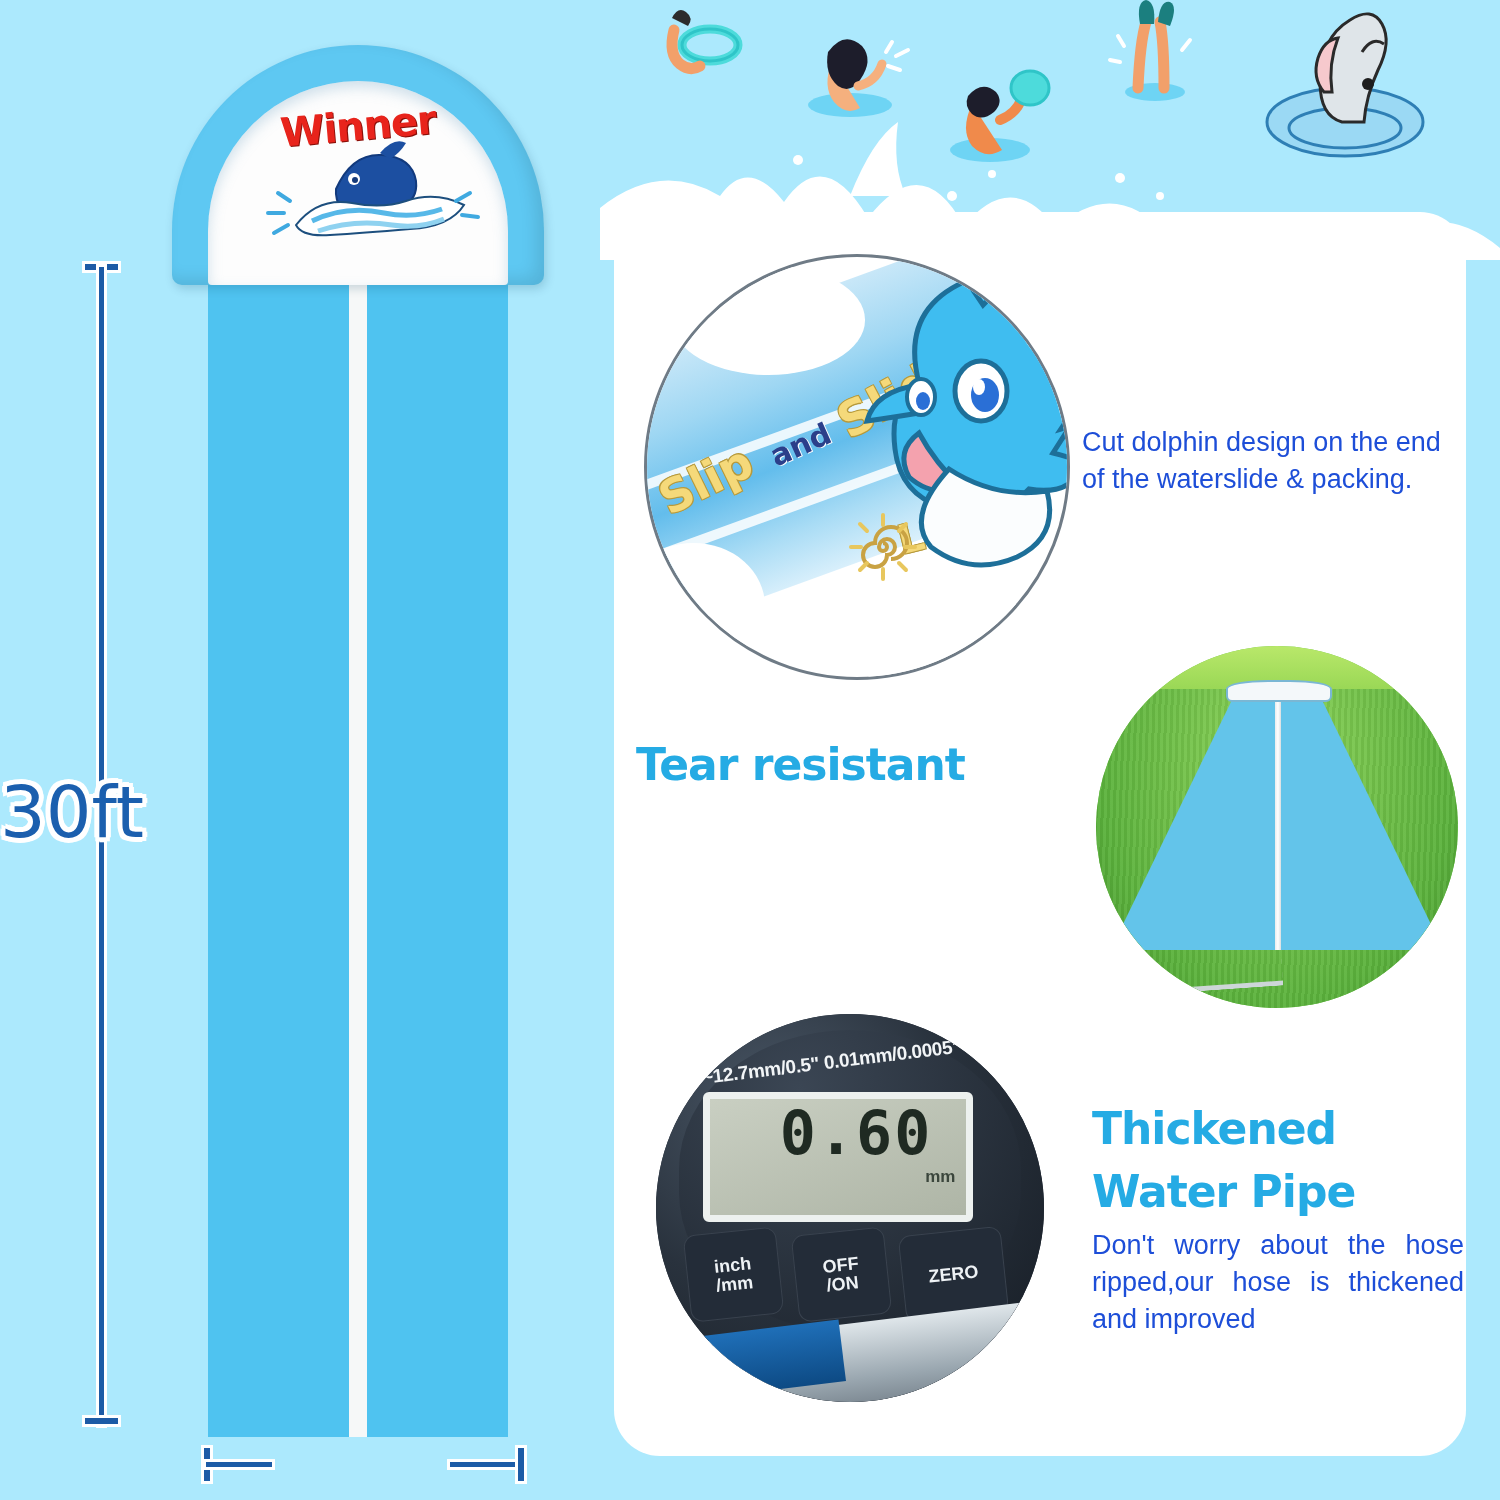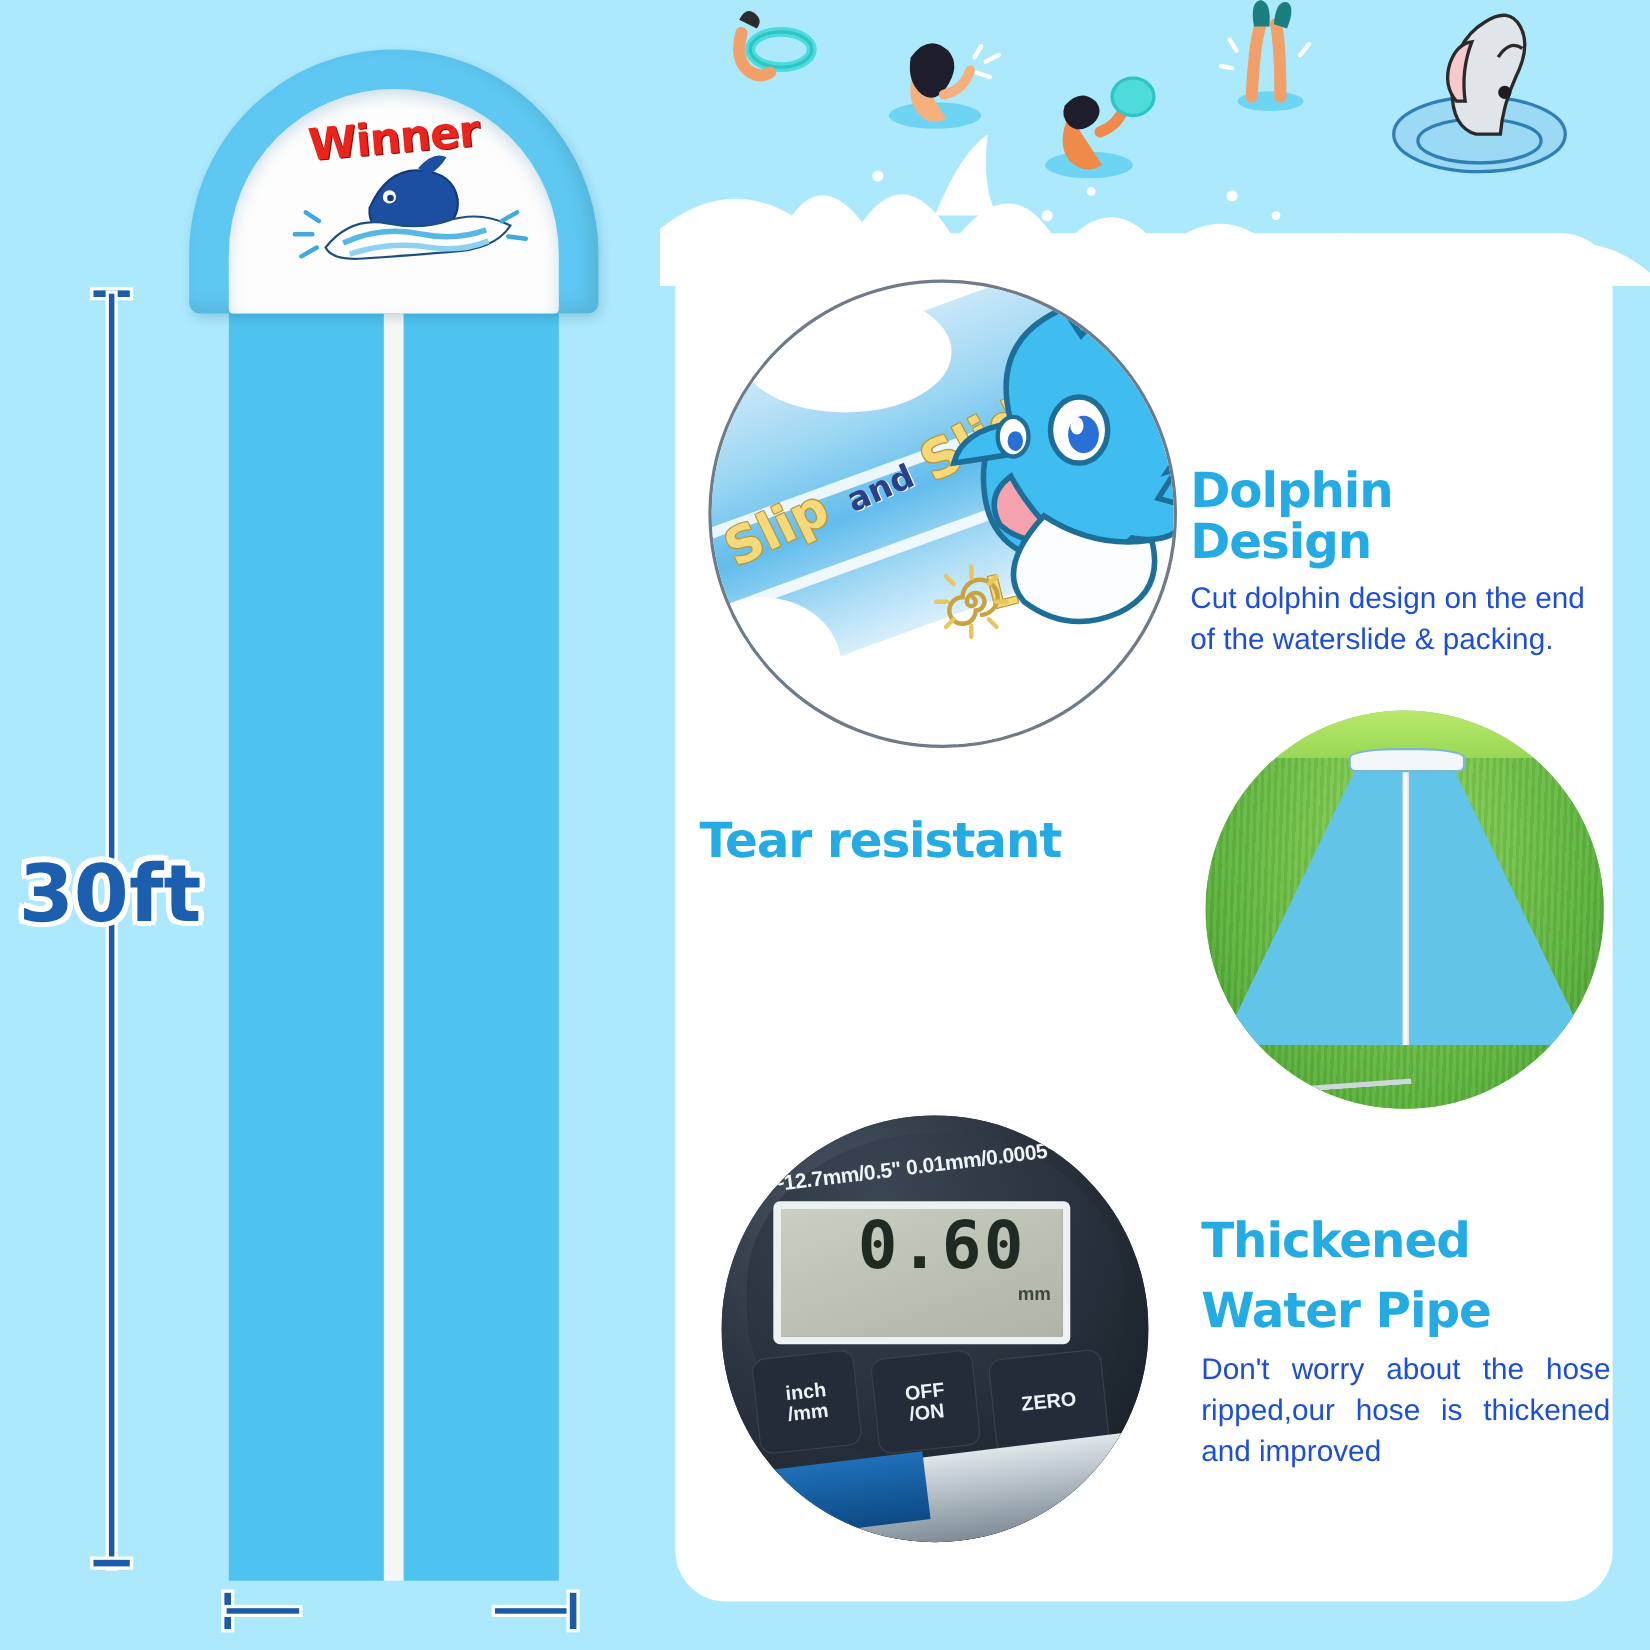--- a/index.html
+++ b/index.html
@@ -36,22 +36,22 @@
     text-shadow:1px 1px 0 #8a0f08;}
 
   
   .dimcol{position:absolute;left:84px;top:255px;width:34px;height:1180px;}
   .vline{position:absolute;left:15px;top:12px;width:5px;height:1158px;background:#1c5ba6;
     box-shadow:0 0 0 3px #ffffff;}
   .vcap{position:absolute;left:1px;width:33px;height:6px;background:#1c5ba6;
     box-shadow:0 0 0 3px #ffffff;}
   .vcap.top{top:9px;}
   .vcap.bot{top:1163px;}
-  .label30{position:absolute;left:0px;top:770px;width:200px;text-align:center;
-    font-family:"DejaVu Sans",sans-serif;font-weight:bold;font-size:72px;color:#1b5fae;
+  .label30{position:absolute;left:0px;top:770px;width:200px;text-align:left;
+    font-family:"DejaVu Sans",sans-serif;font-weight:normal;font-size:72px;color:#1b5fae;
     -webkit-text-stroke:0px;
     text-shadow:
       -4px -4px 0 #fff, 4px -4px 0 #fff, -4px 4px 0 #fff, 4px 4px 0 #fff,
       -5px 0 0 #fff, 5px 0 0 #fff, 0 -5px 0 #fff, 0 5px 0 #fff;}
 
   .dimrow{position:absolute;left:180px;top:1418px;width:380px;height:76px;}
   .hline{position:absolute;top:44px;height:5px;background:#1c5ba6;box-shadow:0 0 0 3px #fff;}
   .hline.l{left:26px;width:66px;}
   .hline.r{left:270px;width:70px;}
   .hcap{position:absolute;width:6px;height:33px;background:#1c5ba6;box-shadow:0 0 0 3px #fff;}
@@ -290,21 +290,20 @@
         <path d="M150 206 q46 30 98 22 q12 46 -30 66 q-46 20 -86 -10 q-26 -30 18 -78z" fill="#fbfdfe" stroke="#1d6f99" stroke-width="5"></path>
         <ellipse cx="182" cy="128" rx="26" ry="30" fill="#ffffff" stroke="#1d6f99" stroke-width="5"></ellipse>
         <ellipse cx="186" cy="132" rx="14" ry="17" fill="#2a6fd6"></ellipse>
         <ellipse cx="180" cy="124" rx="6" ry="8" fill="#ffffff"></ellipse>
         <ellipse cx="122" cy="134" rx="14" ry="18" fill="#ffffff" stroke="#1d6f99" stroke-width="4"></ellipse>
         <ellipse cx="124" cy="138" rx="7" ry="9" fill="#2a6fd6"></ellipse>
       </svg>
     </div>
 
     <div class="feature" style="left:468px;top:212px;width:362px;">
-      <p class="f-title">Dolphin Design</p>
       <p class="f-body">Cut dolphin design on the end of the waterslide &amp; packing.</p>
     </div>
 
     <div class="feature" style="left:22px;top:530px;width:390px;">
       <p class="f-title">Tear resistant</p>
     </div>
 
     <div class="circ lawn" style="left:482px;top:434px;width:362px;height:362px;">
       <div class="sky"></div>
       <div class="grass"></div>

